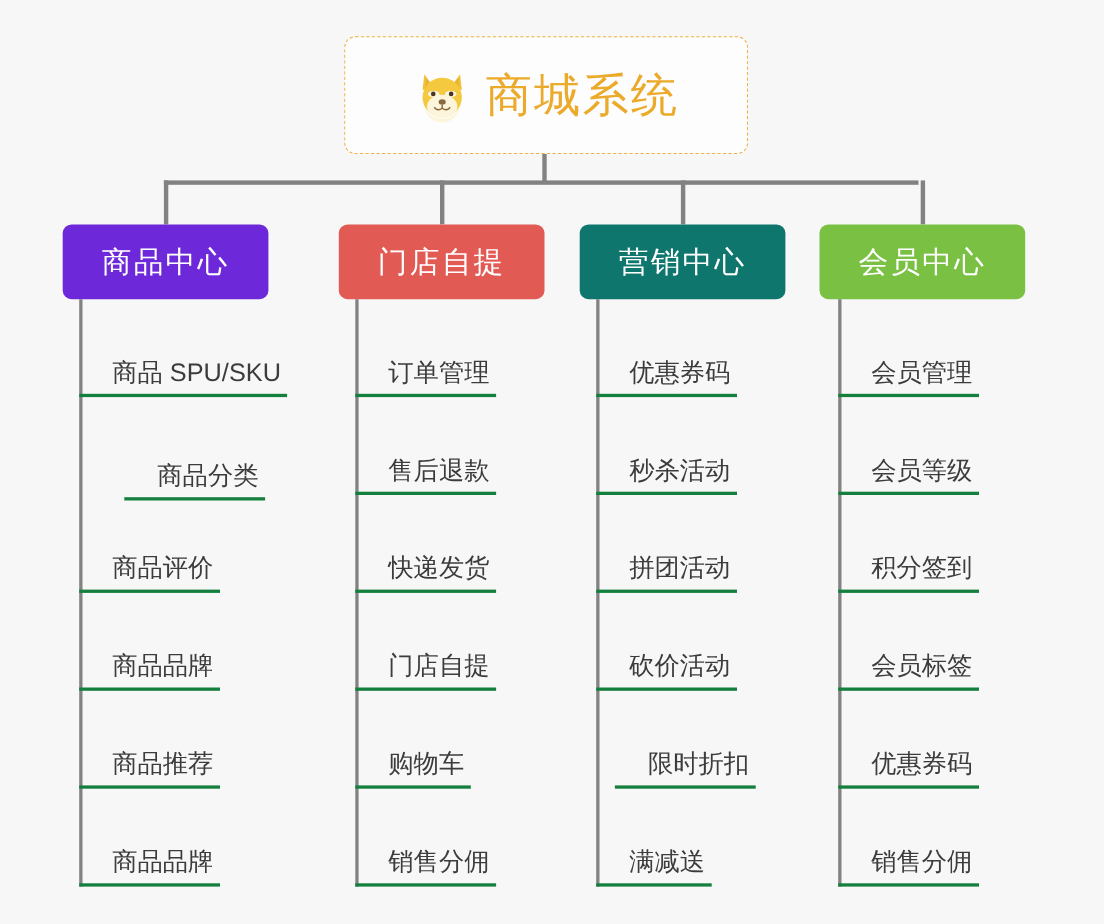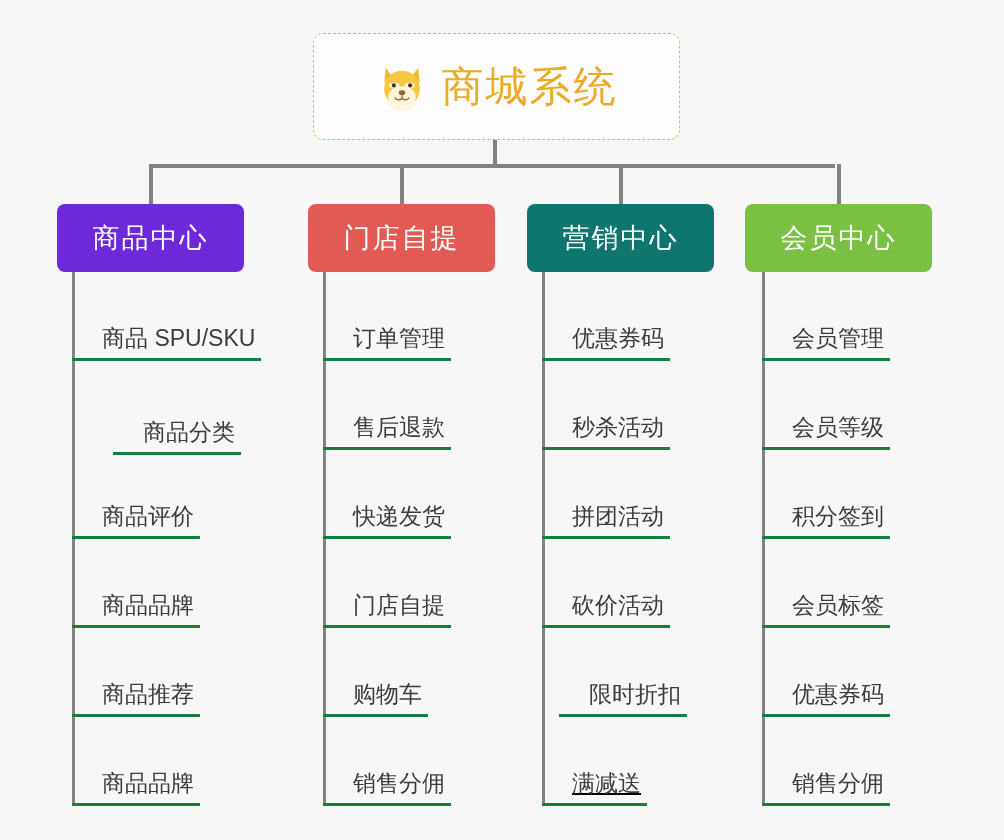--- a/index.html
+++ b/index.html
@@ -212,21 +212,21 @@
         </div>
         <div class="leaf" style="top: 178px;">
           <span class="leaf-label">拼团活动</span>
         </div>
         <div class="leaf" style="top: 267px;">
           <span class="leaf-label">砍价活动</span>
         </div>
         <div class="leaf" style="top: 356px; padding-left: 17px;">
           <span class="leaf-label">限时折扣</span>
         </div>
-        <div class="leaf" style="top: 445px; text-decoration: underline;">
+        <div class="leaf" style="top: 445px;">
           <span class="leaf-label">满减送</span>
         </div>
       </div>
       <div class="conn conn-drop" style="left: 836.5px;"></div>
       <div class="cat-header" style="left: 745px; width: 187px; background: rgb(121, 192, 67);">
         <span>会员中心</span>
       </div>
       <div class="branch" style="left: 762px;">
         <div class="branch-spine" style="height: 534px;"></div>
         <div class="leaf" style="top: 0px;">

